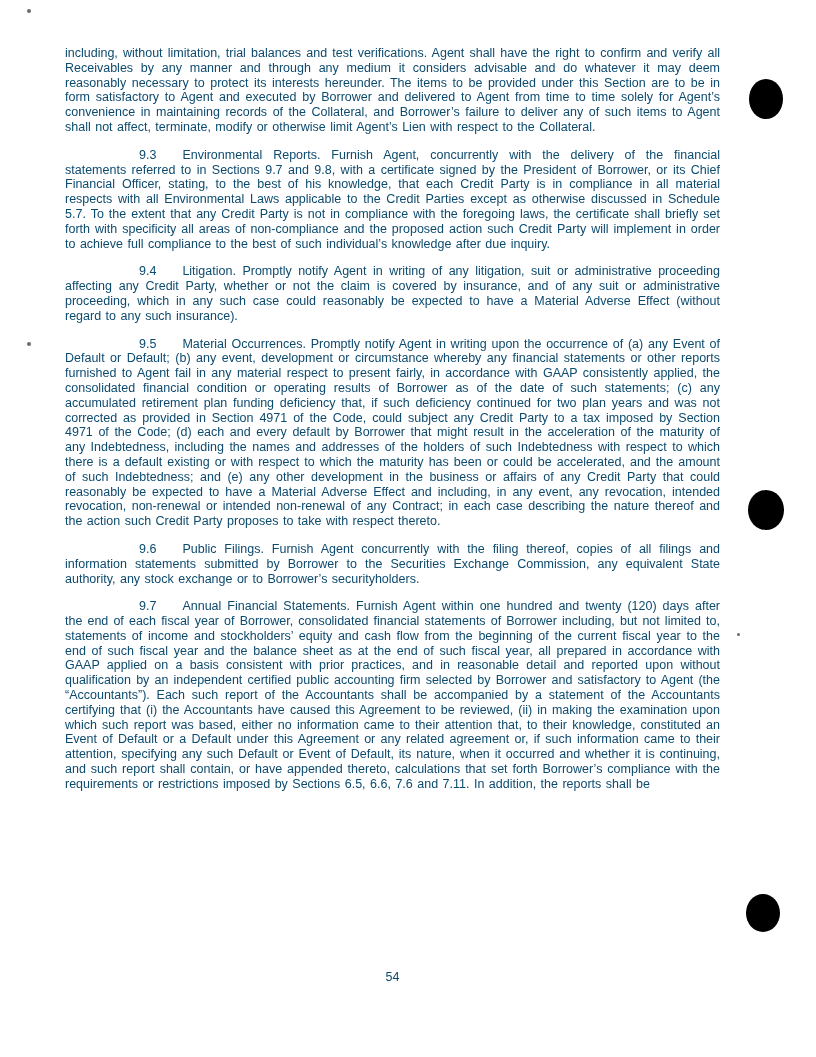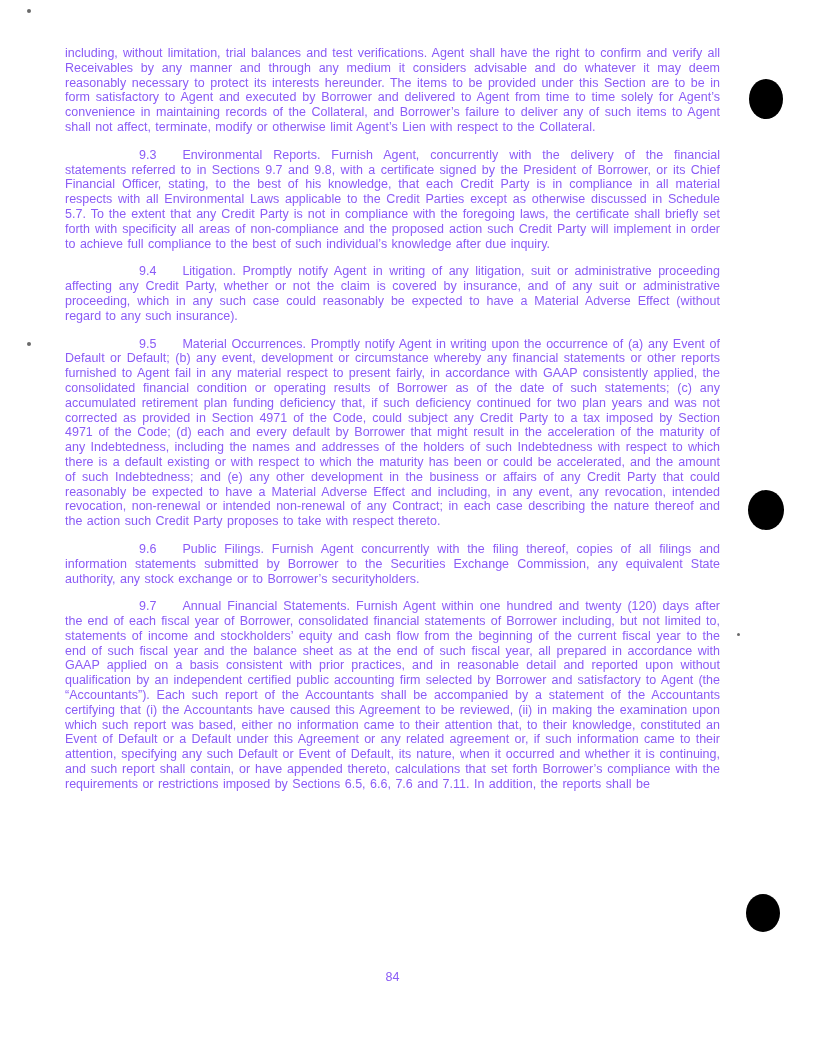--- a/index.html
+++ b/index.html
@@ -3,21 +3,21 @@
 <meta charset="utf-8">
 <style>
   html, body { margin: 0; padding: 0; background: #ffffff; }
   .page {
     position: relative;
     width: 816px;
     height: 1057px;
     background: #ffffff;
     overflow: hidden;
     font-family: "Liberation Sans", sans-serif;
-    color: #8b5cf6;
+    color: #0c4a6e;
   }
   .content {
     position: absolute;
     left: 65px;
     top: 46px;
     width: 655px;
   }
   .para {
     margin: 0 0 13px 0;
     text-align: justify;
@@ -56,21 +56,21 @@
 <div class="page">
   <div class="content">
       <p class="para"><span class="run">including, without limitation, trial balances and test verifications.  Agent shall have the right to confirm and verify all Receivables by any manner and through any medium it considers advisable and do whatever it may deem reasonably necessary to protect its interests hereunder.  The items to be provided under this Section are to be in form satisfactory to Agent and executed by Borrower and delivered to Agent from time to time solely for Agent’s convenience in maintaining records of the Collateral, and Borrower’s failure to deliver any of such items to Agent shall not affect, terminate, modify or otherwise limit Agent’s Lien with respect to the Collateral.</span></p>
       <p class="para"><span class="tab" style="width: 74px;"></span><span class="run">9.3</span><span class="tab" style="width: 26px;"></span><span class="u">Environmental Reports</span><span class="run">.  Furnish Agent, concurrently with the delivery of the financial statements referred to in </span><span class="u">Sections 9.7</span><span class="run"> and </span><span class="u">9.8</span><span class="run">, with a certificate signed by the President of Borrower, or its Chief Financial Officer, stating, to the best of his knowledge, that each Credit Party is in compliance in all material respects with all Environmental Laws applicable to the Credit Parties except as otherwise discussed in </span><span class="u">Schedule 5.7.</span><span class="run">  To the extent that any Credit Party is not in compliance with the foregoing laws, the certificate shall briefly set forth with specificity all areas of non-compliance and the proposed action such Credit Party will implement in order to achieve full compliance to the best of such individual’s knowledge after due inquiry.</span></p>
       <p class="para"><span class="tab" style="width: 74px;"></span><span class="run">9.4</span><span class="tab" style="width: 26px;"></span><span class="u">Litigation</span><span class="run">.  Promptly notify Agent in writing of any litigation, suit or administrative proceeding affecting any Credit Party, whether or not the claim is covered by insurance, and of any suit or administrative proceeding, which in any such case could reasonably be expected to have a Material Adverse Effect (without regard to any such insurance).</span></p>
       <p class="para"><span class="tab" style="width: 74px;"></span><span class="run">9.5</span><span class="tab" style="width: 26px;"></span><span class="u">Material Occurrences</span><span class="run">.  Promptly notify Agent in writing upon the occurrence of (a) any Event of Default or Default; (b) any event, development or circumstance whereby any financial statements or other reports furnished to Agent fail in any material respect to present fairly, in accordance with GAAP consistently applied, the consolidated financial condition or operating results of Borrower as of the date of such statements; (c) any accumulated retirement plan funding deficiency that, if such deficiency continued for two plan years and was not corrected as provided in Section 4971 of the Code, could subject any Credit Party to a tax imposed by Section 4971 of the Code; (d) each and every default by Borrower that might result in the acceleration of the maturity of any Indebtedness, including the names and addresses of the holders of such Indebtedness with respect to which there is a default existing or with respect to which the maturity has been or could be accelerated, and the amount of such Indebtedness; and (e) any other development in the business or affairs of any Credit Party that could reasonably be expected to have a Material Adverse Effect and including, in any event, any revocation, intended revocation, non-renewal or intended non-renewal of any Contract; in each case describing the nature thereof and the action such Credit Party proposes to take with respect thereto.</span></p>
       <p class="para"><span class="tab" style="width: 74px;"></span><span class="run">9.6</span><span class="tab" style="width: 26px;"></span><span class="u">Public Filings</span><span class="run">.  Furnish Agent concurrently with the filing thereof, copies of all filings and information statements submitted by Borrower to the Securities Exchange Commission, any equivalent State authority, any stock exchange or to Borrower’s securityholders.</span></p>
       <p class="para"><span class="tab" style="width: 74px;"></span><span class="run">9.7</span><span class="tab" style="width: 26px;"></span><span class="u">Annual Financial Statements</span><span class="run">.  Furnish Agent within one hundred and twenty (120) days after the end of each fiscal year of Borrower, consolidated financial statements of Borrower including, but not limited to, statements of income and stockholders’ equity and cash flow from the beginning of the current fiscal year to the end of such fiscal year and the balance sheet as at the end of such fiscal year, all prepared in accordance with GAAP applied on a basis consistent with prior practices, and in reasonable detail and reported upon without qualification by an independent certified public accounting firm selected by Borrower and satisfactory to Agent (the “</span><span class="u">Accountants</span><span class="run">”).  Each such report of the Accountants shall be accompanied by a statement of the Accountants certifying that (i) the Accountants have caused this Agreement to be reviewed, (ii) in making the examination upon which such report was based, either no information came to their attention that, to their knowledge, constituted an Event of Default or a Default under this Agreement or any related agreement or, if such information came to their attention, specifying any such Default or Event of Default, its nature, when it occurred and whether it is continuing, and such report shall contain, or have appended thereto, calculations that set forth Borrower’s compliance with the requirements or restrictions imposed by </span><span class="u">Sections 6.5</span><span class="run">, </span><span class="u">6.6</span><span class="run">, </span><span class="u">7.6</span><span class="run"> and </span><span class="u">7.11</span><span class="run">.  In addition, the reports shall be</span></p>
     </div>
 
-  <div class="page-number">84</div>
+  <div class="page-number">54</div>
 
   <div class="punch-dot dot-1"></div>
   <div class="punch-dot dot-2"></div>
   <div class="punch-dot dot-3"></div>
 
   <div class="speck speck-1"></div>
   <div class="speck speck-2"></div>
   <div class="speck speck-3"></div>
 </div>
 

